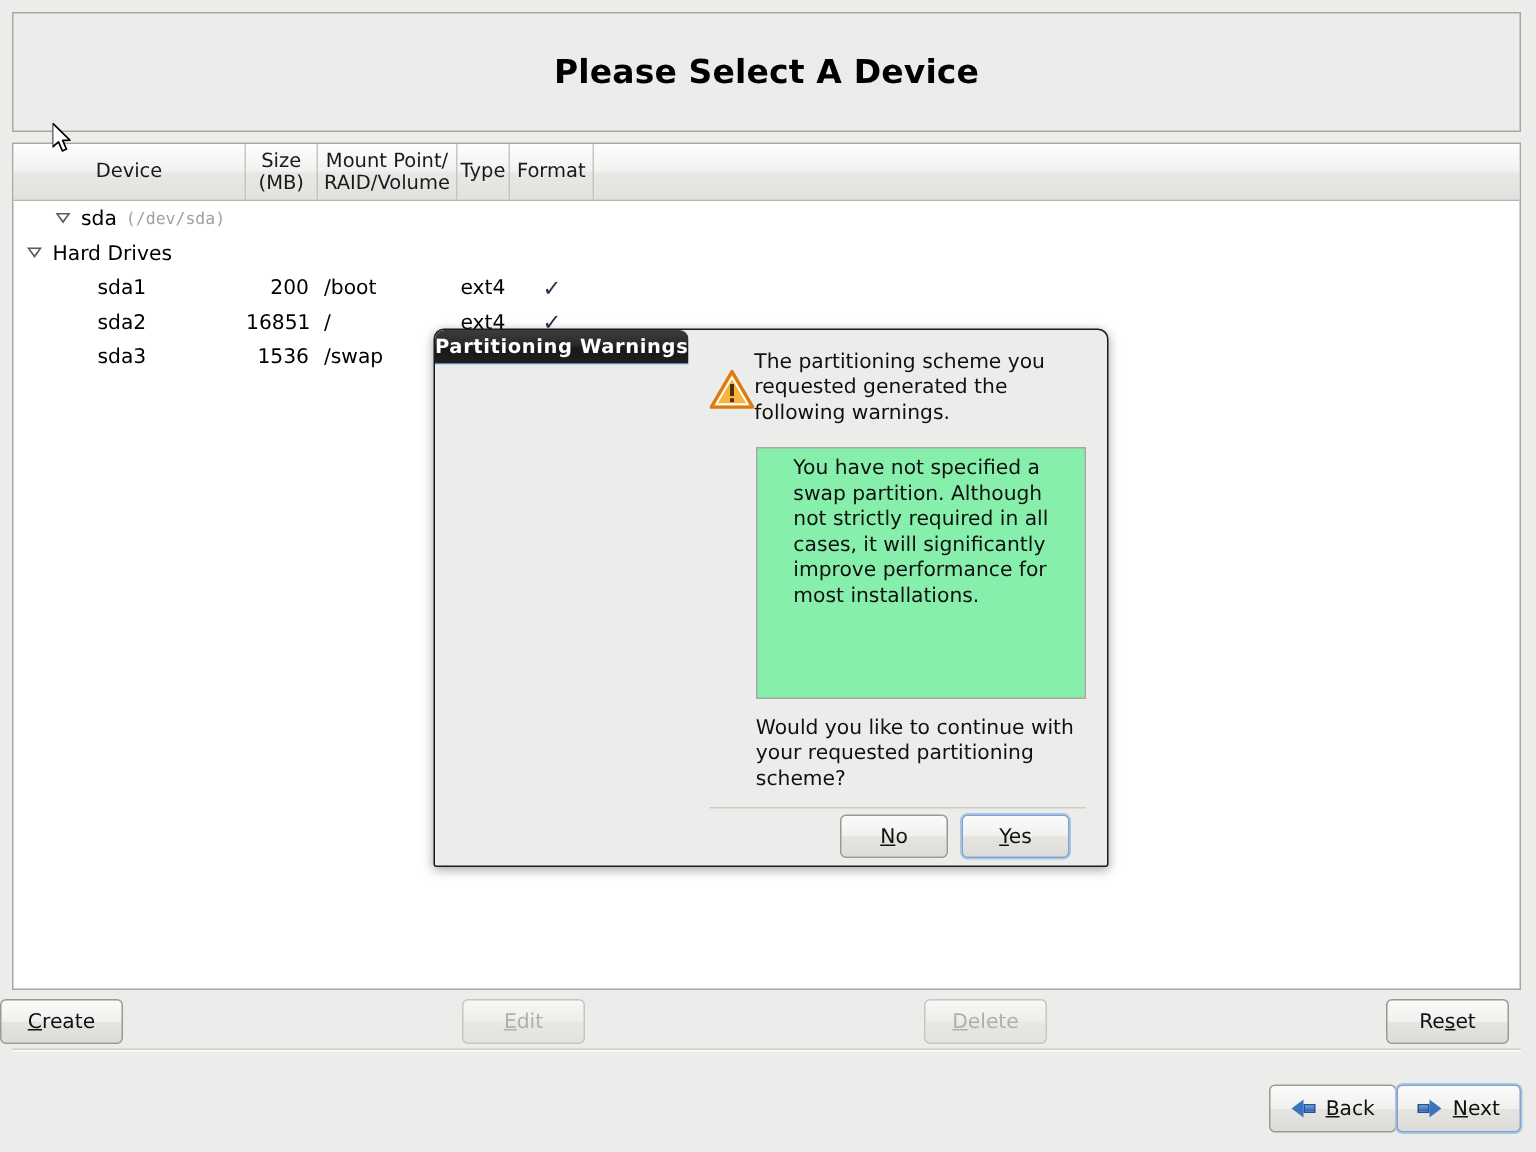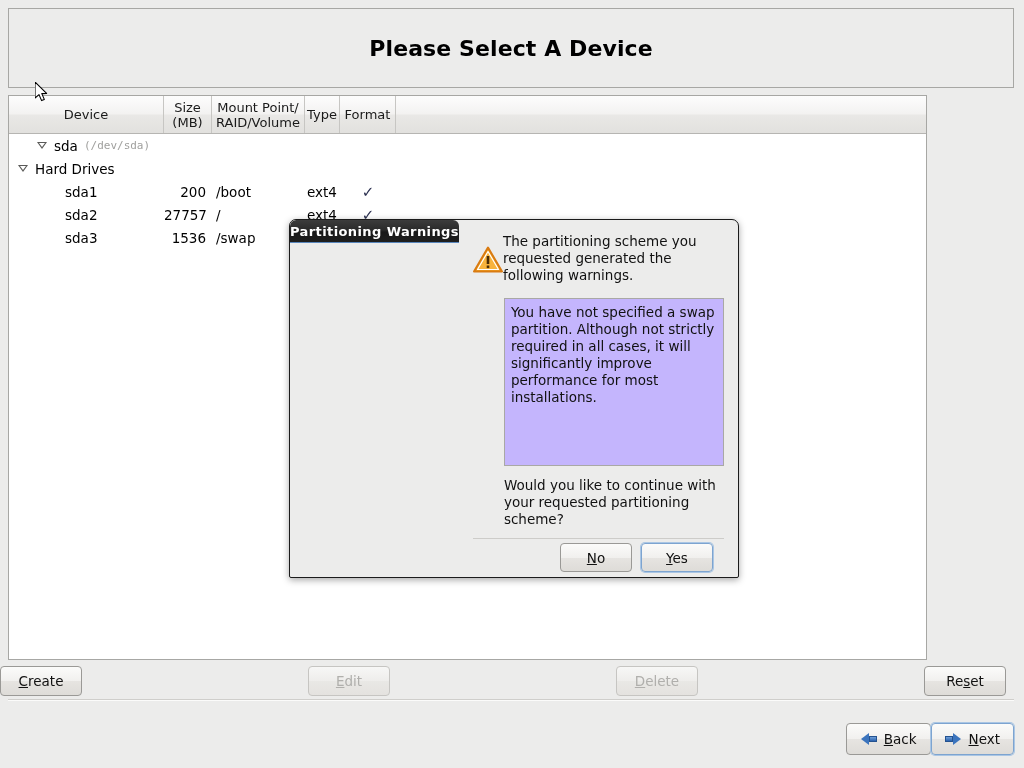--- a/index.html
+++ b/index.html
@@ -31,21 +31,21 @@
     font-size: 22px;
     font-weight: bold;
     color: #000;
     letter-spacing: 0.1px;
   }
 
   
   #table-panel {
     position: absolute;
     left: 8px; top: 95px;
-    width: 919px; height: 565px;
+    width: 1006px; height: 565px;
     box-sizing: border-box;
     border: 1px solid #a7a7a4;
     background: #ffffff;
     overflow: hidden;
   }
   #table-header {
     height: 38px;
     box-sizing: border-box;
     display: flex;
     background: linear-gradient(to bottom, #fdfdfd 0%, #f3f2f1 48%, #e9e8e6 52%, #e2e1de 100%);
@@ -291,23 +291,23 @@
   #warn-message {
     font-size: 13.5px;
     color: #111;
     line-height: 17px;
     padding-top: 1px;
   }
   #warn-textbox {
     margin: 14px 0 0 31px;
     height: 202px;
     box-sizing: border-box;
-    background: #c4b5fd;
+    background: #86efac;
     border: 1px solid #a9a8a5;
-    padding: 5px 6px;
+    padding: 5px 24px;
     font-size: 13.5px;
     line-height: 17px;
     color: #111;
     overflow: hidden;
   }
   #warn-question {
     margin: 11px 0 0 31px;
     font-size: 13.5px;
     line-height: 17px;
     color: #111;
@@ -388,21 +388,21 @@
           </div>
           <div class="cell-size">200</div>
           <div class="cell-mount">/boot</div>
           <div class="cell-type">ext4</div>
           <div class="cell-format">✓</div>
         </div>
         <div class="tree-row">
           <div class="cell-device indent3">
             <span>sda2</span>
           </div>
-          <div class="cell-size">27757</div>
+          <div class="cell-size">16851</div>
           <div class="cell-mount">/</div>
           <div class="cell-type">ext4</div>
           <div class="cell-format">✓</div>
         </div>
         <div class="tree-row">
           <div class="cell-device indent3">
             <span>sda3</span>
           </div>
           <div class="cell-size">1536</div>
           <div class="cell-mount">/swap</div>

